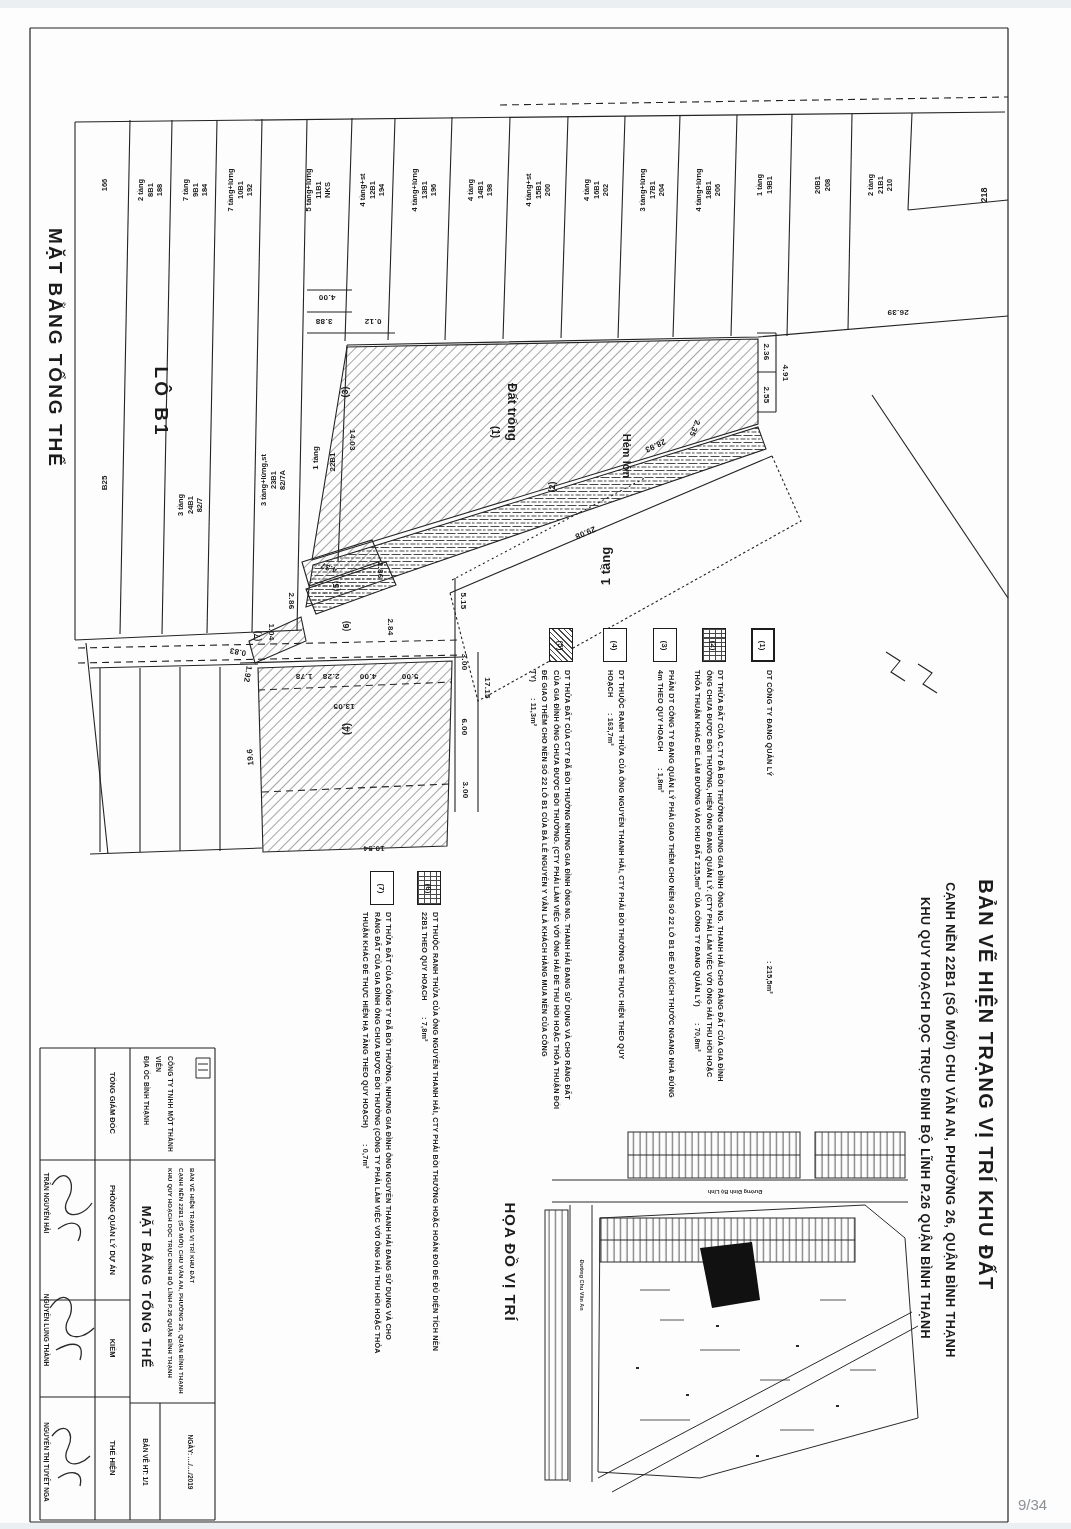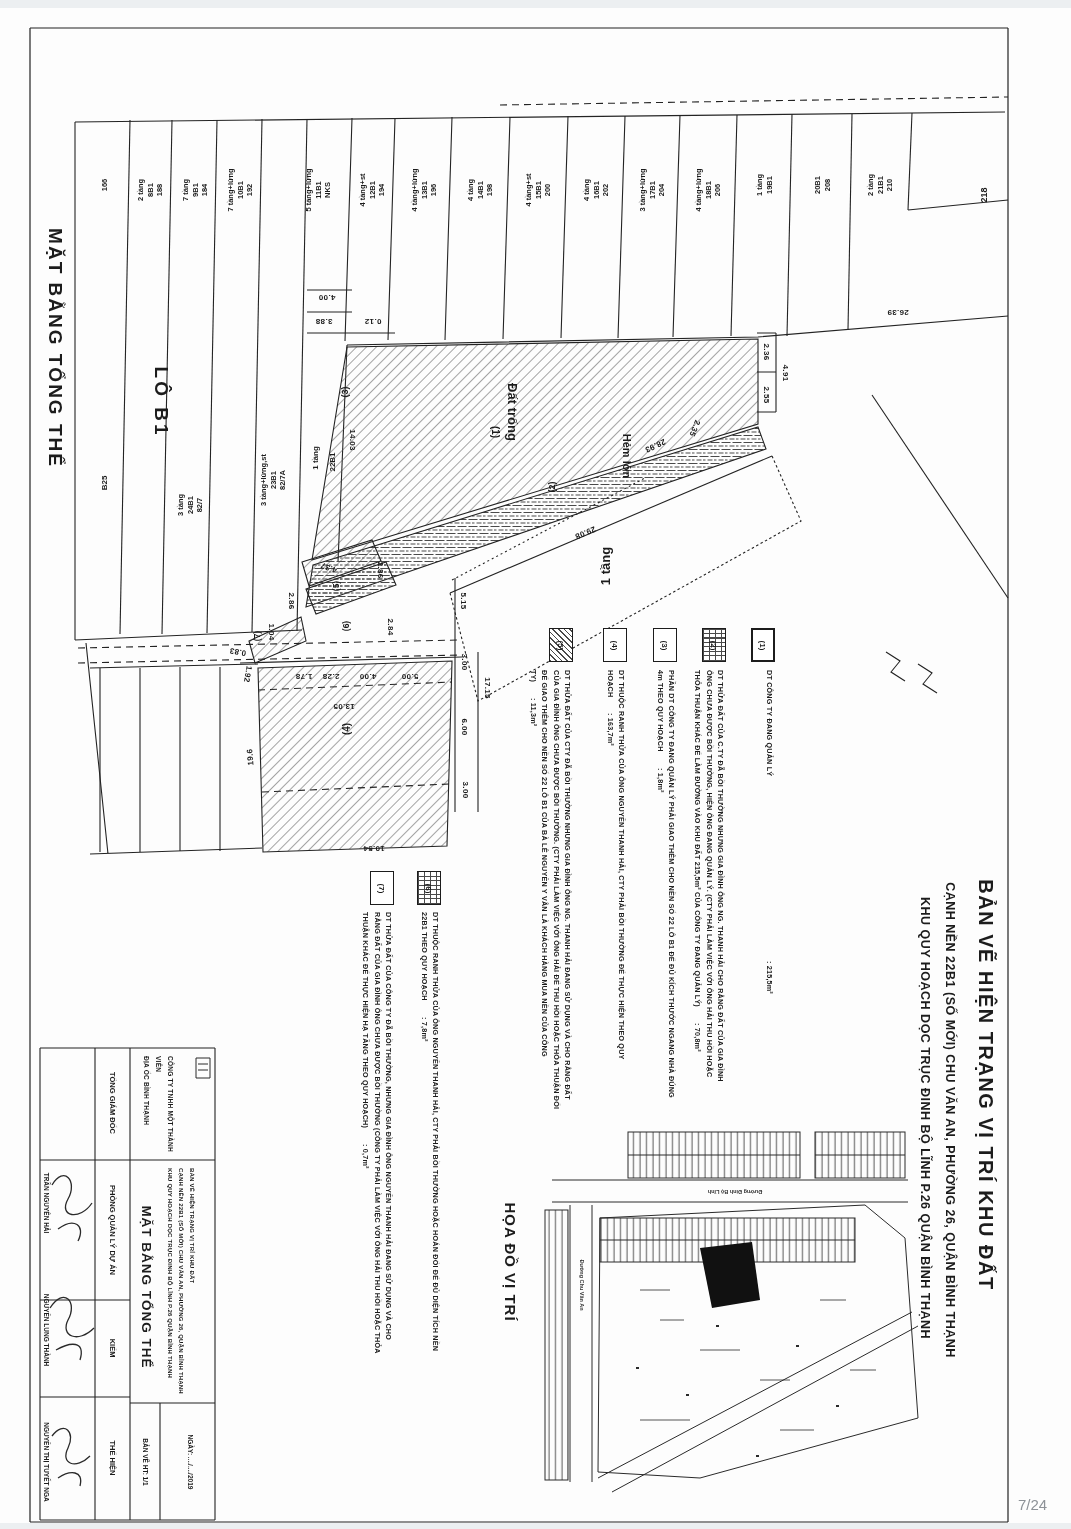--- a/index.html
+++ b/index.html
@@ -317,14 +317,14 @@
   <div class="lbl" style="left:112px;top:1103px;--r:90deg;font-size:7.5px;">TỔNG GIÁM ĐỐC</div>
   <div class="lbl" style="left:112px;top:1230px;--r:90deg;font-size:7.5px;">PHÒNG QUẢN LÝ DỰ ÁN</div>
   <div class="lbl" style="left:112px;top:1348px;--r:90deg;font-size:7.5px;">KIỂM</div>
   <div class="lbl" style="left:112px;top:1458px;--r:90deg;font-size:7.5px;">THỂ HIỆN</div>
   <div class="lbl" style="left:46px;top:1203px;--r:90deg;font-size:6.5px;">TRẦN NGUYÊN HẢI</div>
   <div class="lbl" style="left:46px;top:1330px;--r:90deg;font-size:6.5px;">NGUYỄN LUNG THÀNH</div>
   <div class="lbl" style="left:46px;top:1462px;--r:90deg;font-size:6.5px;">NGUYỄN THỊ TUYẾT NGA</div>
 
   <div class="edge" style="left:0;top:0;width:1071px;height:8px;"></div>
   <div class="edge" style="left:0;top:1523px;width:1071px;height:6px;"></div>
-  <div class="pageno" style="left:1018px;top:1496px;">7/24</div>
+  <div class="pageno" style="left:1018px;top:1496px;">9/34</div>
 </div>
 
 </body></html>

